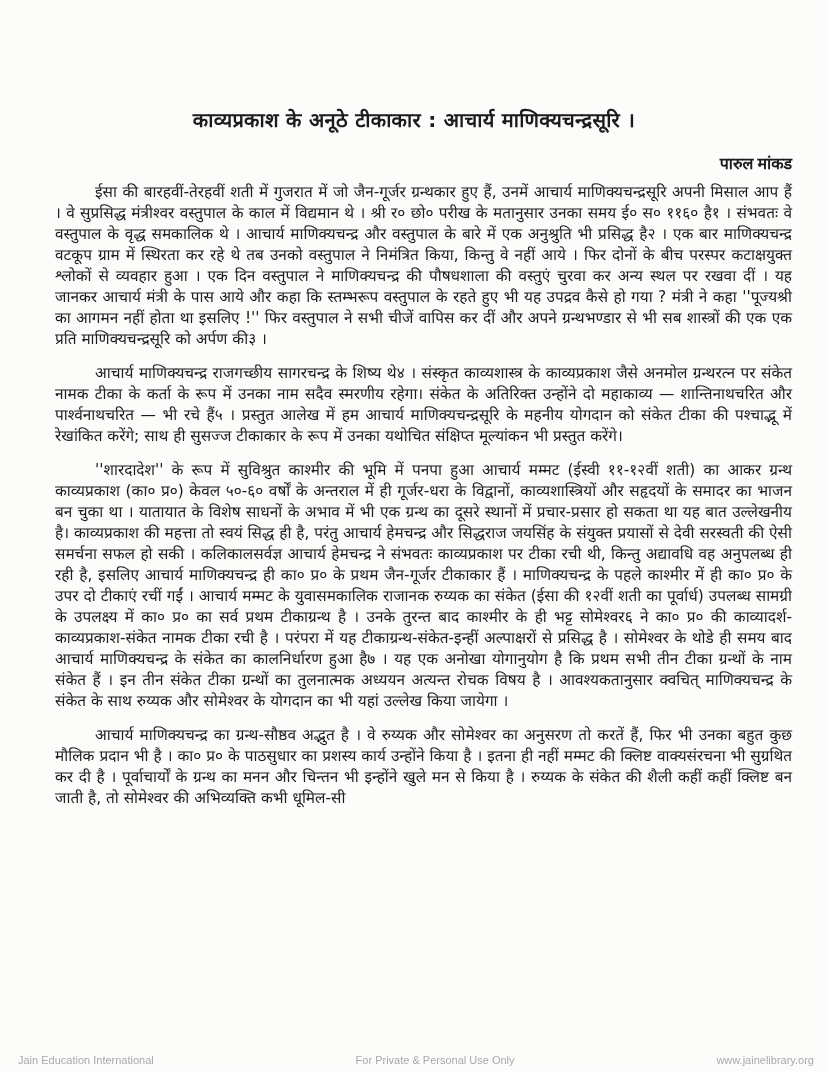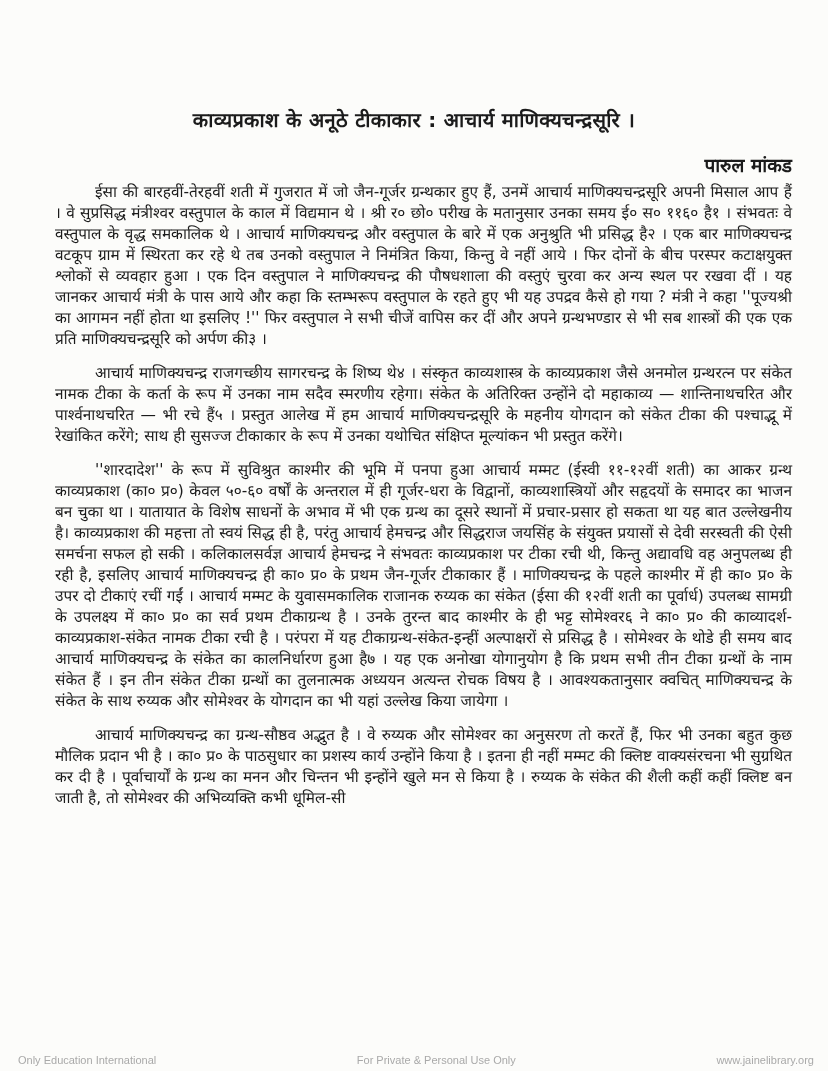--- a/index.html
+++ b/index.html
@@ -20,22 +20,23 @@
     position: absolute;
     top: 106px; left: 0; right: 0;
     text-align: center;
     font-size: 20px;
     font-weight: bold;
     letter-spacing: 0.3px;
   }
   .author {
     position: absolute;
     top: 152px; right: 36px;
-    font-size: 19px;
+    font-size: 16px;
     font-weight: bold;
+    font-family: Liberation Serif, serif;
   }
   .body-text {
     position: absolute;
     top: 182px; left: 55px;
     width: 737px;
     font-size: 15.4px;
     line-height: 21px;
     text-align: justify;
   }
   .body-text p {
@@ -66,18 +67,18 @@
   <div class="author">पारुल मांकड</div>
 
   <div class="body-text">
     <p>ईसा की बारहवीं-तेरहवीं शती में गुजरात में जो जैन-गूर्जर ग्रन्थकार हुए हैं, उनमें आचार्य माणिक्यचन्द्रसूरि अपनी मिसाल आप हैं । वे सुप्रसिद्ध मंत्रीश्वर वस्तुपाल के काल में विद्यमान थे । श्री र० छो० परीख के मतानुसार उनका समय ई० स० ११६० है१ । संभवतः वे वस्तुपाल के वृद्ध समकालिक थे । आचार्य माणिक्यचन्द्र और वस्तुपाल के बारे में एक अनुश्रुति भी प्रसिद्ध है२ । एक बार माणिक्यचन्द्र वटकूप ग्राम में स्थिरता कर रहे थे तब उनको वस्तुपाल ने निमंत्रित किया, किन्तु वे नहीं आये । फिर दोनों के बीच परस्पर कटाक्षयुक्त श्लोकों से व्यवहार हुआ । एक दिन वस्तुपाल ने माणिक्यचन्द्र की पौषधशाला की वस्तुएं चुरवा कर अन्य स्थल पर रखवा दीं । यह जानकर आचार्य मंत्री के पास आये और कहा कि स्तम्भरूप वस्तुपाल के रहते हुए भी यह उपद्रव कैसे हो गया ? मंत्री ने कहा ''पूज्यश्री का आगमन नहीं होता था इसलिए !'' फिर वस्तुपाल ने सभी चीजें वापिस कर दीं और अपने ग्रन्थभण्डार से भी सब शास्त्रों की एक एक प्रति माणिक्यचन्द्रसूरि को अर्पण की३ ।</p>
     <p>आचार्य माणिक्यचन्द्र राजगच्छीय सागरचन्द्र के शिष्य थे४ । संस्कृत काव्यशास्त्र के काव्यप्रकाश जैसे अनमोल ग्रन्थरत्न पर संकेत नामक टीका के कर्ता के रूप में उनका नाम सदैव स्मरणीय रहेगा। संकेत के अतिरिक्त उन्होंने दो महाकाव्य — शान्तिनाथचरित और पार्श्वनाथचरित — भी रचे हैं५ । प्रस्तुत आलेख में हम आचार्य माणिक्यचन्द्रसूरि के महनीय योगदान को संकेत टीका की पश्चाद्भू में रेखांकित करेंगे; साथ ही सुसज्ज टीकाकार के रूप में उनका यथोचित संक्षिप्त मूल्यांकन भी प्रस्तुत करेंगे।</p>
     <p>''शारदादेश'' के रूप में सुविश्रुत काश्मीर की भूमि में पनपा हुआ आचार्य मम्मट (ईस्वी ११-१२वीं शती) का आकर ग्रन्थ काव्यप्रकाश (का० प्र०) केवल ५०-६० वर्षों के अन्तराल में ही गूर्जर-धरा के विद्वानों, काव्यशास्त्रियों और सहृदयों के समादर का भाजन बन चुका था । यातायात के विशेष साधनों के अभाव में भी एक ग्रन्थ का दूसरे स्थानों में प्रचार-प्रसार हो सकता था यह बात उल्लेखनीय है। काव्यप्रकाश की महत्ता तो स्वयं सिद्ध ही है, परंतु आचार्य हेमचन्द्र और सिद्धराज जयसिंह के संयुक्त प्रयासों से देवी सरस्वती की ऐसी समर्चना सफल हो सकी । कलिकालसर्वज्ञ आचार्य हेमचन्द्र ने संभवतः काव्यप्रकाश पर टीका रची थी, किन्तु अद्यावधि वह अनुपलब्ध ही रही है, इसलिए आचार्य माणिक्यचन्द्र ही का० प्र० के प्रथम जैन-गूर्जर टीकाकार हैं । माणिक्यचन्द्र के पहले काश्मीर में ही का० प्र० के उपर दो टीकाएं रचीं गईं । आचार्य मम्मट के युवासमकालिक राजानक रुय्यक का संकेत (ईसा की १२वीं शती का पूर्वार्ध) उपलब्ध सामग्री के उपलक्ष्य में का० प्र० का सर्व प्रथम टीकाग्रन्थ है । उनके तुरन्त बाद काश्मीर के ही भट्ट सोमेश्वर६ ने का० प्र० की काव्यादर्श-काव्यप्रकाश-संकेत नामक टीका रची है । परंपरा में यह टीकाग्रन्थ-संकेत-इन्हीं अल्पाक्षरों से प्रसिद्ध है । सोमेश्वर के थोडे ही समय बाद आचार्य माणिक्यचन्द्र के संकेत का कालनिर्धारण हुआ है७ । यह एक अनोखा योगानुयोग है कि प्रथम सभी तीन टीका ग्रन्थों के नाम संकेत हैं । इन तीन संकेत टीका ग्रन्थों का तुलनात्मक अध्ययन अत्यन्त रोचक विषय है । आवश्यकतानुसार क्वचित् माणिक्यचन्द्र के संकेत के साथ रुय्यक और सोमेश्वर के योगदान का भी यहां उल्लेख किया जायेगा ।</p>
     <p>आचार्य माणिक्यचन्द्र का ग्रन्थ-सौष्ठव अद्भुत है । वे रुय्यक और सोमेश्वर का अनुसरण तो करतें हैं, फिर भी उनका बहुत कुछ मौलिक प्रदान भी है । का० प्र० के पाठसुधार का प्रशस्य कार्य उन्होंने किया है । इतना ही नहीं मम्मट की क्लिष्ट वाक्यसंरचना भी सुग्रथित कर दी है । पूर्वाचार्यों के ग्रन्थ का मनन और चिन्तन भी इन्होंने खुले मन से किया है । रुय्यक के संकेत की शैली कहीं कहीं क्लिष्ट बन जाती है, तो सोमेश्वर की अभिव्यक्ति कभी धूमिल-सी</p>
   </div>
 
   <div class="footer">
-    <span class="left">Only Education International</span>
+    <span class="left">Jain Education International</span>
     <span class="center">For Private &amp; Personal Use Only</span>
     <span class="right">www.jainelibrary.org</span>
   </div>
 
 </div>
 
 </body></html>

